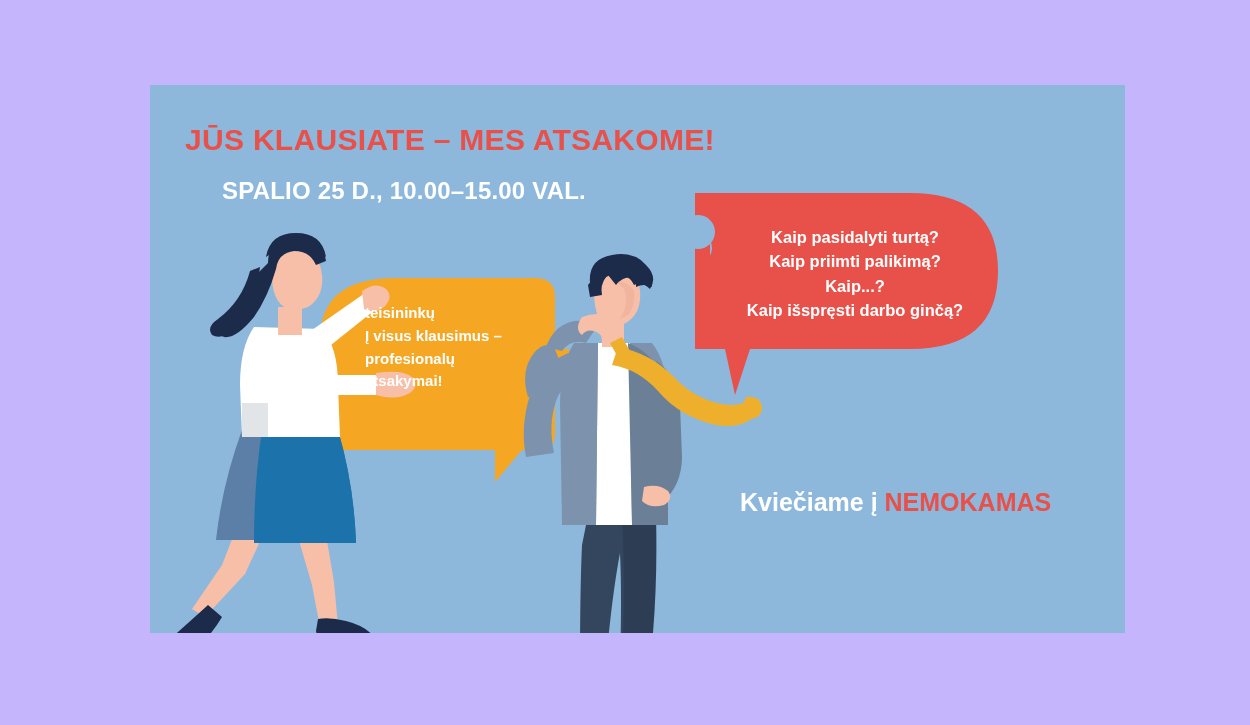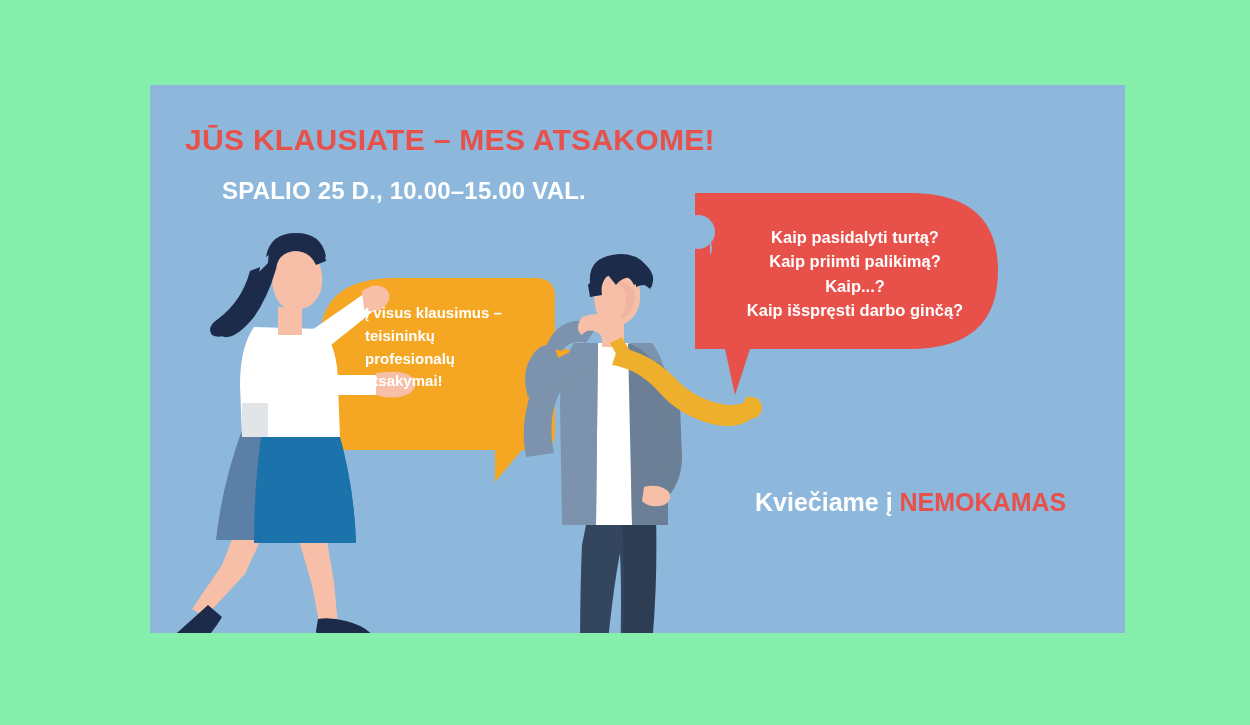--- a/index.html
+++ b/index.html
@@ -6,21 +6,21 @@
   html,body { width:1250px; height:725px; overflow:hidden; }
   body {
     background:#6e92c4;
     font-family:"Liberation Sans", sans-serif;
     position:relative;
   }
   #poster {
     position:absolute;
     left:0; top:0;
     width:1250px; height:725px;
-    background:#86efac;
+    background:#c4b5fd;
   }
   #panel {
     position:absolute;
     left:150px; top:85px;
     width:975px; height:548px;
     background:#8db8dc;
     overflow:hidden;
   }
 
   
@@ -46,21 +46,20 @@
 
   
   .cta {
     position:absolute;
     left:590px; top:400px;
     width:370px;
     font-size:25px;
     font-weight:bold;
     line-height:1.38;
     color:#ffffff;
-    margin-left:15px;
   }
   .cta .hl { color:#e8504a; }
 
   
   #art {
     position:absolute;
     left:0; top:0;
     width:975px; height:548px;
   }
 
@@ -237,22 +236,22 @@
     <div class="subhead">SPALIO 25 D., 10.00–15.00 VAL.</div>
 
     <div id="red-bubble-text" class="bubble-text">
       <div>Kaip pasidalyti turtą?</div>
       <div>Kaip priimti palikimą?</div>
       <div>Kaip...?</div>
       <div>Kaip išspręsti darbo ginčą?</div>
     </div>
 
     <div id="yellow-bubble-text" class="bubble-text">
+      <div>teisininkų</div>
       <div>Į visus klausimus –</div>
-      <div>teisininkų</div>
       <div>profesionalų</div>
       <div>atsakymai!</div>
     </div>
 
     <div class="cta">
       <div><span>Kviečiame į </span><span class="hl">NEMOKAMAS</span></div>
     </div>
 
   </div>
 </div>

